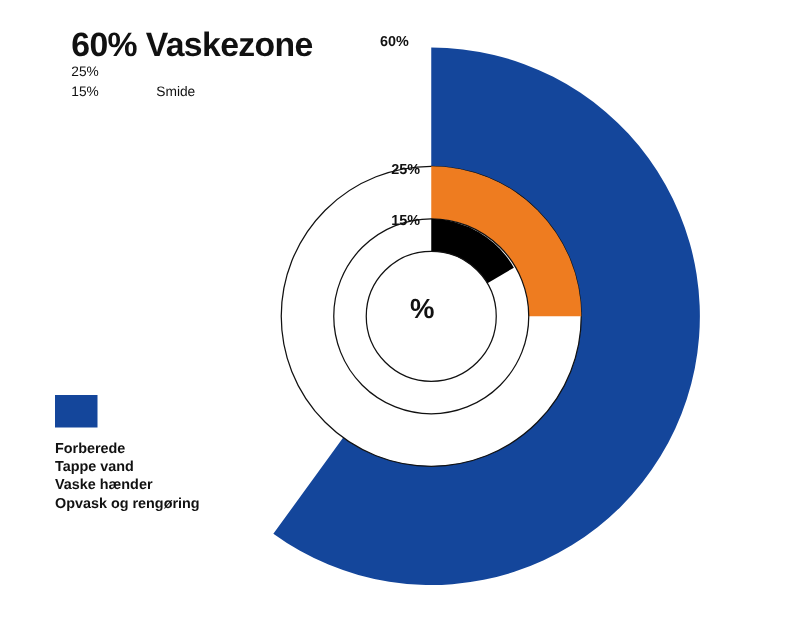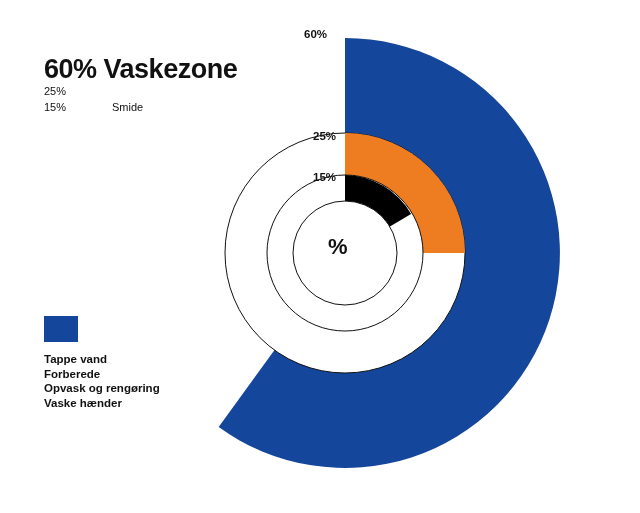--- a/index.html
+++ b/index.html
@@ -12,24 +12,23 @@
     height: 513px;
     position: relative;
     font-family: "Liberation Sans", sans-serif;
     color: #111111;
     overflow: hidden;
   }
 
   
   #title-block {
     position: absolute;
-    left: 44px;
+    left: 57px;
     top: 22px;
     width: 240px;
-    margin-top: 33px;
   }
   #main-title {
     font-size: 27px;
     font-weight: bold;
     letter-spacing: -0.5px;
     line-height: 1.05;
     white-space: nowrap;
   }
   #main-title .pct {
     font-weight: bold;
@@ -119,24 +118,24 @@
   </div>
   <div class="sub-row">
     <span class="sub-pct">15%</span>
     <span class="sub-name">Smide</span>
   </div>
 </div>
 
 <div id="legend">
   <div id="legend-swatch"></div>
   <div id="legend-list">
+    <div class="legend-item">Forberede</div>
     <div class="legend-item">Tappe vand</div>
-    <div class="legend-item">Forberede</div>
+    <div class="legend-item">Vaske hænder</div>
     <div class="legend-item">Opvask og rengøring</div>
-    <div class="legend-item">Vaske hænder</div>
   </div>
 </div>
 
 <div id="chart-area">
   <svg id="chart-svg" width="440" height="513" viewBox="0 0 440 513">
 
     <path fill="#14469B" d="M 145 253 L 145 38 A 215 215 0 1 1 18.67 427.04 Z"></path>
 
     <circle cx="145" cy="253" r="120" fill="#ffffff" stroke="#111111" stroke-width="1"></circle>
 

